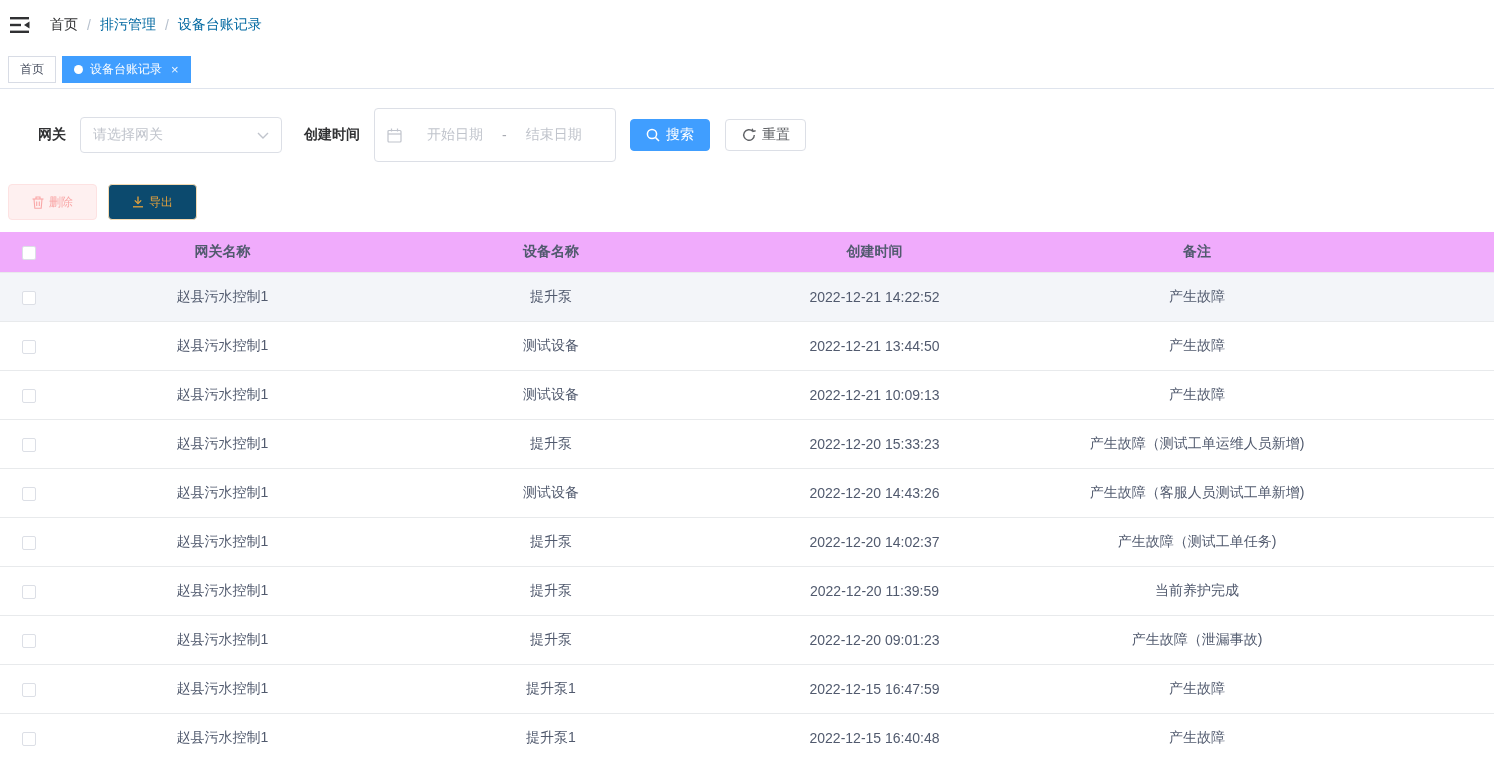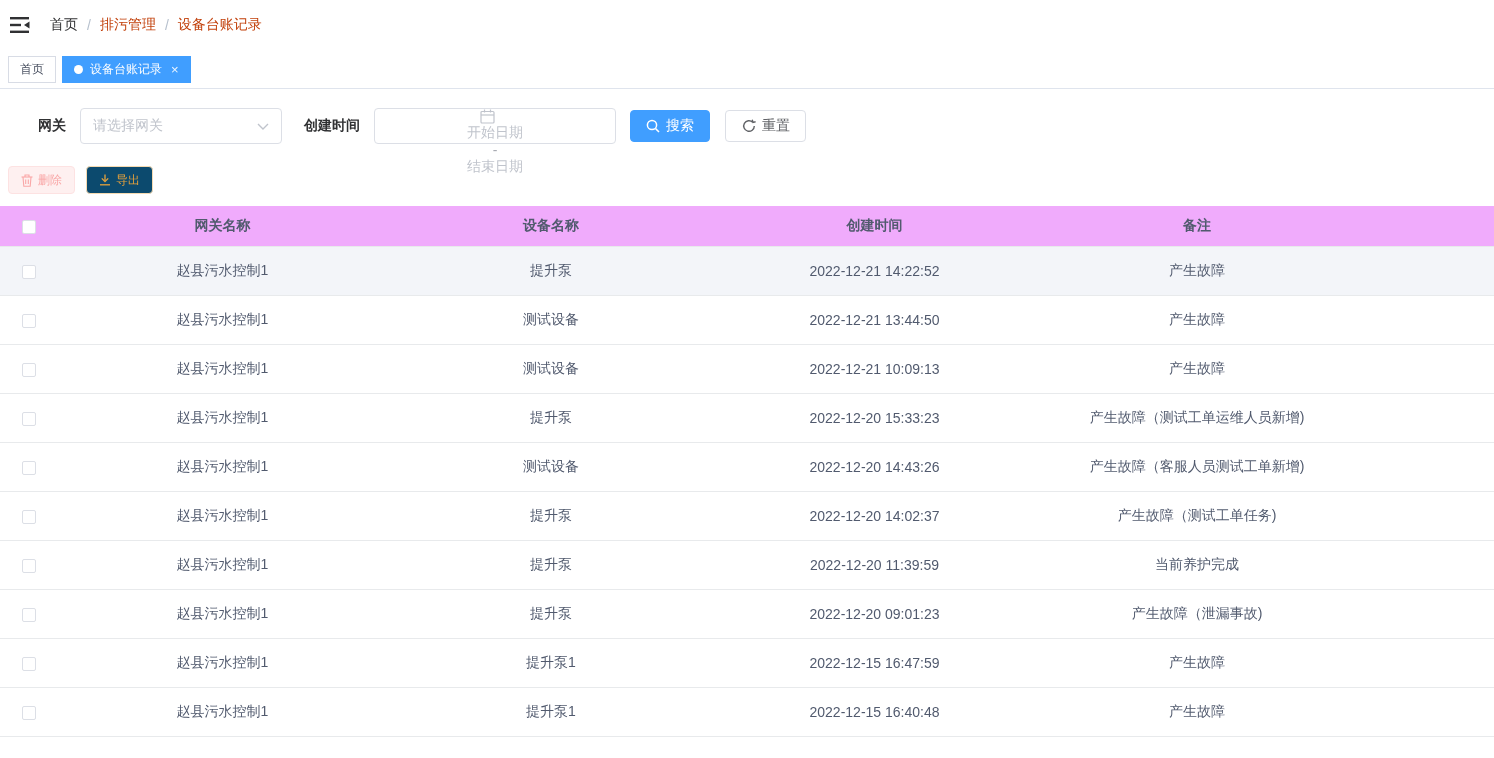--- a/index.html
+++ b/index.html
@@ -3,49 +3,49 @@
 <meta charset="utf-8">
 <style>
   * { box-sizing: border-box; margin: 0; padding: 0; }
   html,body { width: 1494px; height: 758px; background: #fff; overflow: hidden; }
   body { font-family: "Liberation Sans", "DejaVu Sans", sans-serif; color: #303133; font-size: 14px; }
 
   
   .topbar { height: 50px; display: flex; align-items: center; padding: 0 16px 0 9px; background: #fff; }
   .menu-fold { width: 22px; height: 18px; margin-right: 19px; cursor: pointer; display: inline-flex; align-items: center; color: #303133; }
   .breadcrumb { display: flex; align-items: center; font-size: 14px; }
-  .bc-item { color: #c2410c; cursor: pointer; }
+  .bc-item { color: #0369a1; cursor: pointer; }
   .bc-item.first { color: #303133; }
   .bc-sep { color: #b6c0cd; margin: 0 9px; }
 
   
   .tabbar { display: flex; align-items: center; gap: 6px; padding: 6px 8px 5px 8px; background: #fff; border-bottom: 1px solid #dfe4ed; }
   .tab { height: 27px; padding: 0 11px; border: 1px solid #d8dce5; background: #fff; color: #495060; font-size: 12px; display: inline-flex; align-items: center; gap: 7px; cursor: pointer; }
   .tab.active { background: #409eff; border-color: #409eff; color: #fff; }
   .tab-dot { width: 9px; height: 9px; border-radius: 50%; background: #fff; display: inline-block; }
   .tab-close { font-size: 13px; line-height: 1; margin-left: 2px; cursor: pointer; opacity: .9; }
 
   
   .filterbar { display: flex; align-items: center; margin: 19px 0 0 38px; }
   .flabel { font-weight: bold; color: #303133; }
   .select-box { width: 202px; height: 36px; border: 1px solid #dcdfe6; border-radius: 4px; background: #fff; display: flex; align-items: center; justify-content: space-between; padding: 0 12px; margin-left: 14px; cursor: pointer; }
   .placeholder { color: #c0c4cc; }
-  .daterange { width: 242px; height: 36px; border: 1px solid #dcdfe6; border-radius: 4px; background: #fff; display: flex; align-items: center; padding: 0 12px; margin-left: 14px; color: #c0c4cc; cursor: pointer; flex-direction: column; }
+  .daterange { width: 242px; height: 54px; border: 1px solid #dcdfe6; border-radius: 4px; background: #fff; display: flex; align-items: center; padding: 0 12px; margin-left: 14px; color: #c0c4cc; cursor: pointer; }
   .daterange .cal { display: inline-flex; color: #c0c4cc; margin-right: 16px; }
   .dr-start, .dr-end { width: 74px; text-align: center; }
   .dr-sep { margin: 0 10px; color: #a8abb2; }
   .lbl2 { margin-left: 22px; }
 
   .btn { height: 32px; border-radius: 4px; display: inline-flex; align-items: center; gap: 6px; padding: 0 15px; font-size: 14px; cursor: pointer; border: 1px solid transparent; background: #fff; }
   .btn-primary { background: #409eff; border-color: #409eff; color: #fff; margin-left: 14px; }
   .btn-default { border-color: #dcdfe6; color: #606266; margin-left: 15px; padding-left: 16px; }
 
   
   .actionbar { display: flex; gap: 11px; margin: 22px 0 0 8px; }
-  .btn-sm { height: 28px; border-radius: 4px; display: inline-flex; align-items: center; gap: 5px; padding: 0 12px; font-size: 12px; border: 1px solid transparent; }
+  .btn-sm { height: 36px; border-radius: 4px; display: inline-flex; align-items: center; gap: 5px; padding: 0 23px; font-size: 12px; border: 1px solid transparent; }
   .btn-danger-dis { background: #fef0f0; border-color: #fde2e2; color: #f9a7a7; cursor: not-allowed; }
   .btn-warning { background: #0c4a6e; border-color: #f5dab1; color: #e6a23c; cursor: pointer; }
 
   
   .tablewrap { margin-top: 12px; }
   table { width: 100%; border-collapse: collapse; table-layout: fixed; }
   col.c-check { width: 56px; } col.c1 { width: 333px; } col.c2 { width: 324px; } col.c3 { width: 323px; } col.c4 { width: 322px; }
   th { height: 40px; background: #f0abfc; color: #515a6e; font-weight: bold; font-size: 14px; text-align: center; border-bottom: 1px solid #e8eaec; }
   td { height: 49px; color: #515a6e; font-size: 14px; text-align: center; border-bottom: 1px solid #e8eaec; background: #fff; }
   tr.hl td { background: #f3f5f9; }

